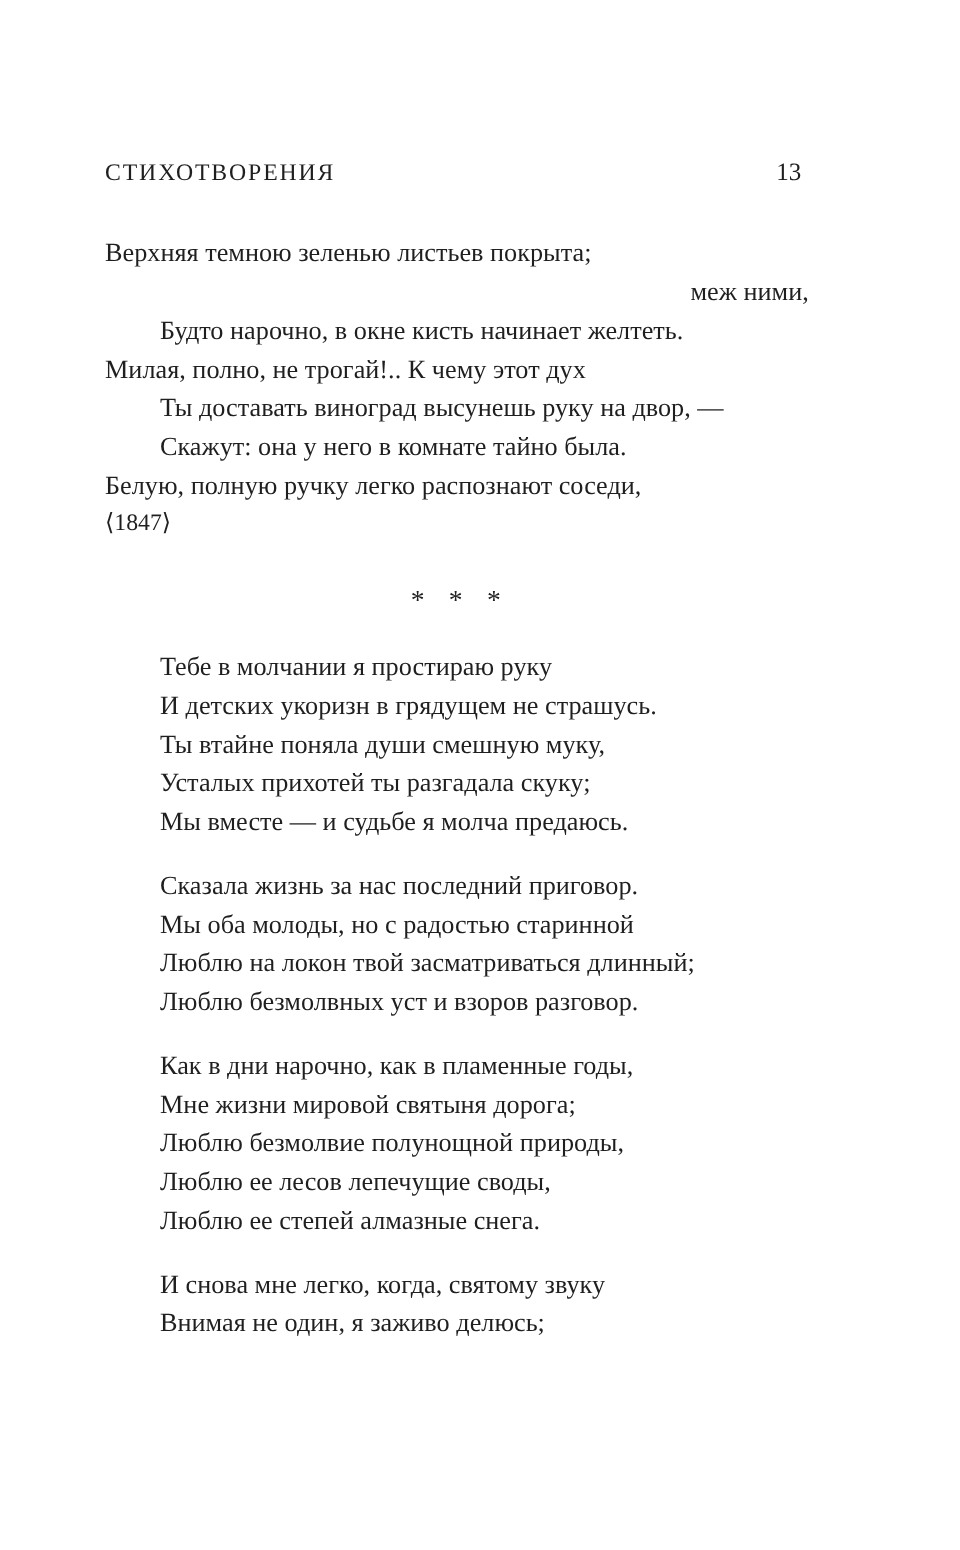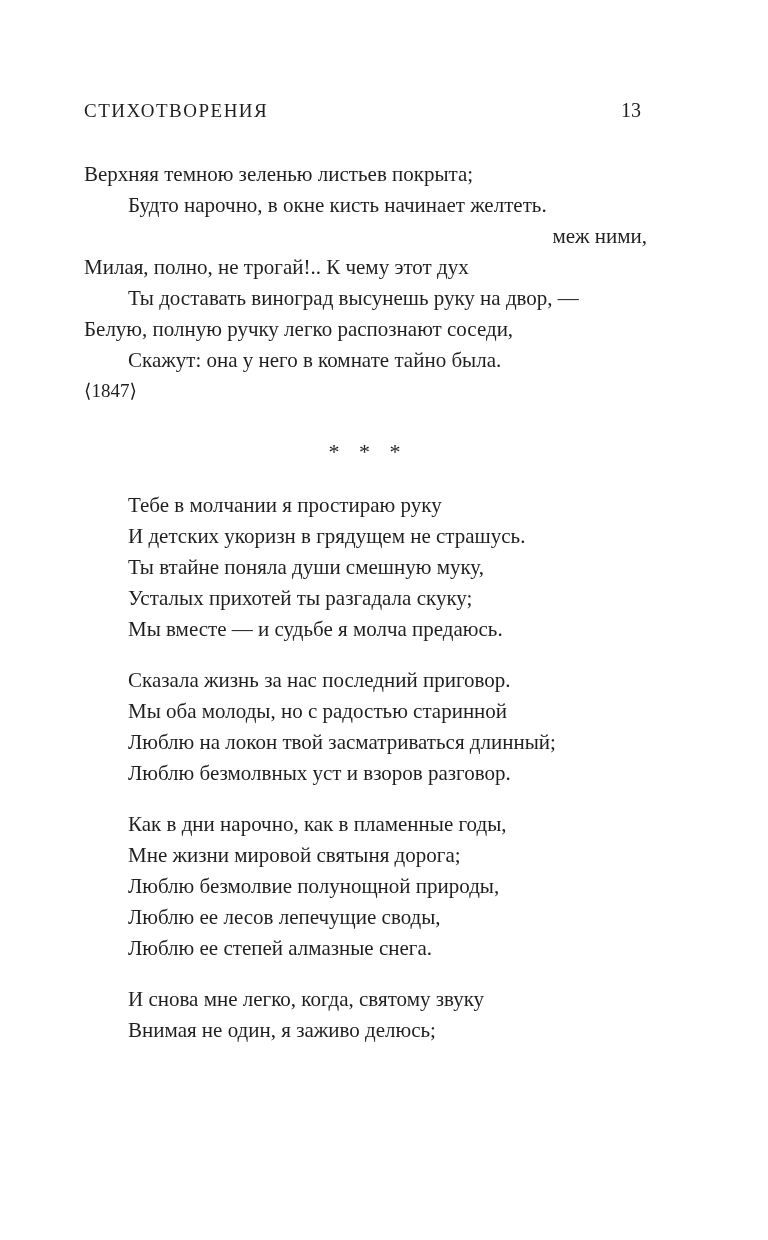--- a/index.html
+++ b/index.html
@@ -22,21 +22,21 @@
   .running-head {
     margin-top: 99px;
     display: flex;
     justify-content: space-between;
     align-items: baseline;
     font-size: 19px;
     line-height: 23px;
     gap: 30px;
   }
   .running-head .title { letter-spacing: 1.5px; }
-  .running-head .folio { padding-right: 6px; font-size: 20px; }
+  .running-head .folio { padding-right: 6px; font-size: 20px; margin-top: 28px; }
   .poem-fragment { margin-top: 37px; }
   .pline {
     font-size: 21px;
     line-height: 31px;
     white-space: nowrap;
   }
   .pline.left   { text-align: left; }
   .pline.indent { padding-left: 44px; text-align: left; }
   .pline.right  { text-align: right; }
   .poem-date {
@@ -62,26 +62,26 @@
 <div class="page">
   <div class="content">
 
     <div class="running-head">
       <span class="title">СТИХОТВОРЕНИЯ</span>
       <span class="folio">13</span>
     </div>
 
     <div class="poem-fragment">
       <div class="pline left">Верхняя темною зеленью листьев покрыта;</div>
+      <div class="pline right">меж ними,</div>
       <div class="pline indent">Будто нарочно, в окне кисть начинает желтеть.</div>
-      <div class="pline right">меж ними,</div>
       <div class="pline left">Милая, полно, не трогай!.. К чему этот дух</div>
       <div class="pline indent">Ты доставать виноград высунешь руку на двор, —</div>
+      <div class="pline indent">Скажут: она у него в комнате тайно была.</div>
       <div class="pline left">Белую, полную ручку легко распознают соседи,</div>
-      <div class="pline indent">Скажут: она у него в комнате тайно была.</div>
       <div class="poem-date">⟨1847⟩</div>
     </div>
 
     <div class="separator">* * *</div>
 
     <div class="poem">
       <div class="stanza first">
         <div class="pline">Тебе в молчании я простираю руку</div>
         <div class="pline">И детских укоризн в грядущем не страшусь.</div>
         <div class="pline">Ты втайне поняла души смешную муку,</div>

